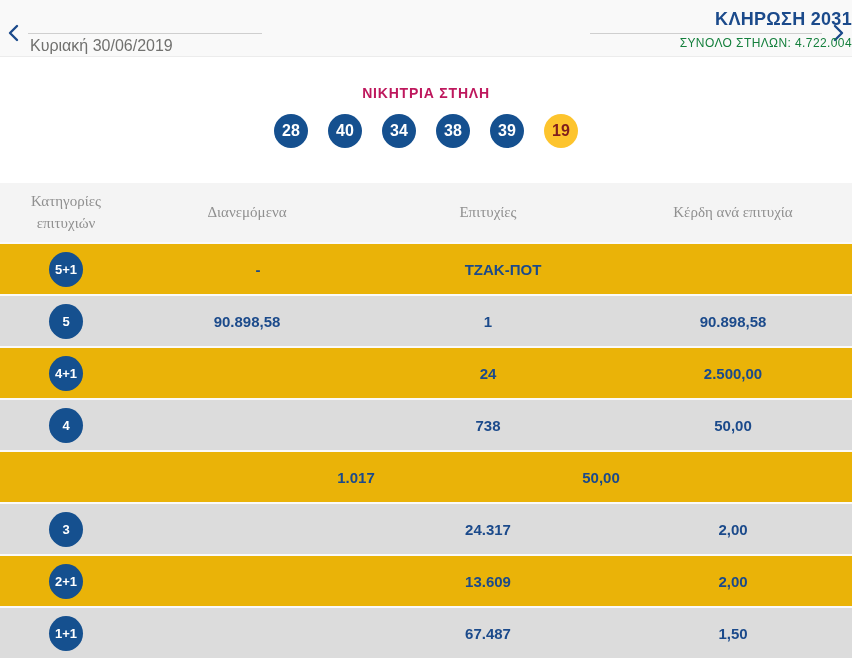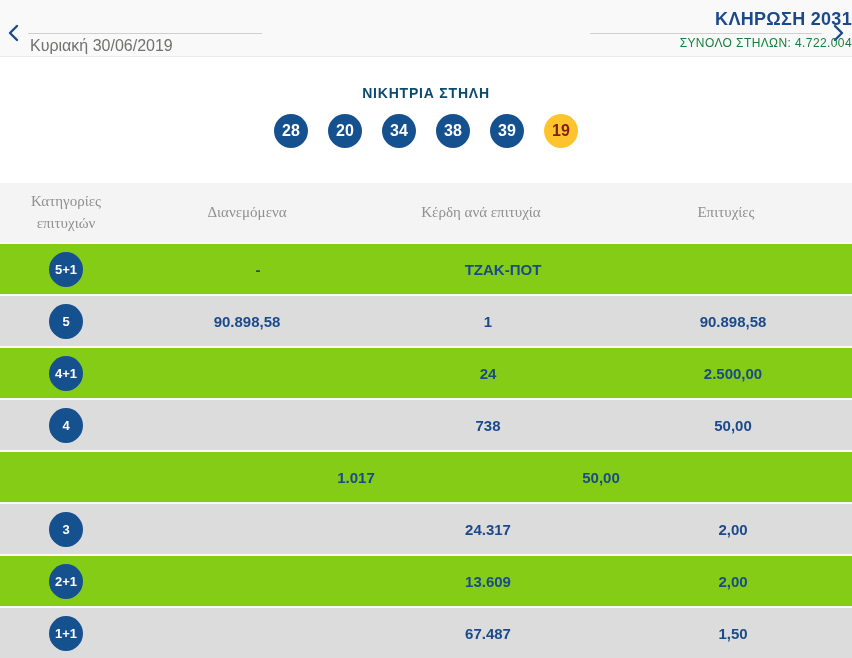--- a/index.html
+++ b/index.html
@@ -65,21 +65,21 @@
 
   
   .winning-section {
     height: 126px;
     text-align: center;
   }
   .winning-title {
     padding-top: 28px;
     font-size: 14px;
     font-weight: bold;
-    color: #0c4a6e;
+    color: #be185d;
     letter-spacing: 0.8px;
   }
   .balls {
     margin-top: 13px;
     display: flex;
     justify-content: center;
     gap: 20px;
   }
   .ball {
     width: 34px;
@@ -117,21 +117,21 @@
     display: inline-block;
     max-width: 96px;
     line-height: 1.45;
   }
   .row {
     display: flex;
     height: 52px;
     align-items: center;
     border-top: 2px solid #fafafa;
   }
-  .row.odd  { background: #84cc16; }
+  .row.odd  { background: #eab308; }
   .row.even { background: #dcdcdc; }
   .cell {
     text-align: center;
     color: #1b4a8b;
     font-weight: bold;
     font-size: 15px;
   }
   .badge {
     width: 34px;
     height: 35px;
@@ -170,34 +170,34 @@
   <div class="header-center">
     <div class="draw-title">ΚΛΗΡΩΣΗ 2031</div>
     <div class="draw-total">ΣΥΝΟΛΟ ΣΤΗΛΩΝ: 4.722.004</div>
   </div>
 </div>
 
 <div class="winning-section">
   <div class="winning-title">ΝΙΚΗΤΡΙΑ ΣΤΗΛΗ</div>
   <div class="balls" id="balls">
       <div class="ball">28</div>
-      <div class="ball">20</div>
+      <div class="ball">40</div>
       <div class="ball">34</div>
       <div class="ball">38</div>
       <div class="ball">39</div>
       <div class="ball joker">19</div>
     </div>
 </div>
 
 <div>
   <div class="thead">
     <div class="th th-cat col-1"><span>Κατηγορίες επιτυχιών</span></div>
     <div class="th col-2">Διανεμόμενα</div>
+    <div class="th col-3">Επιτυχίες</div>
     <div class="th col-4">Κέρδη ανά επιτυχία</div>
-    <div class="th col-3">Επιτυχίες</div>
   </div>
   <div id="rows">
   <div class="row odd">
     <div class="col-1">
       <div class="badge">5+1</div>
     </div>
     <div class="cell col-3">-</div>
     <div class="cell col-4">ΤΖΑΚ-ΠΟΤ</div>
   </div>
 

